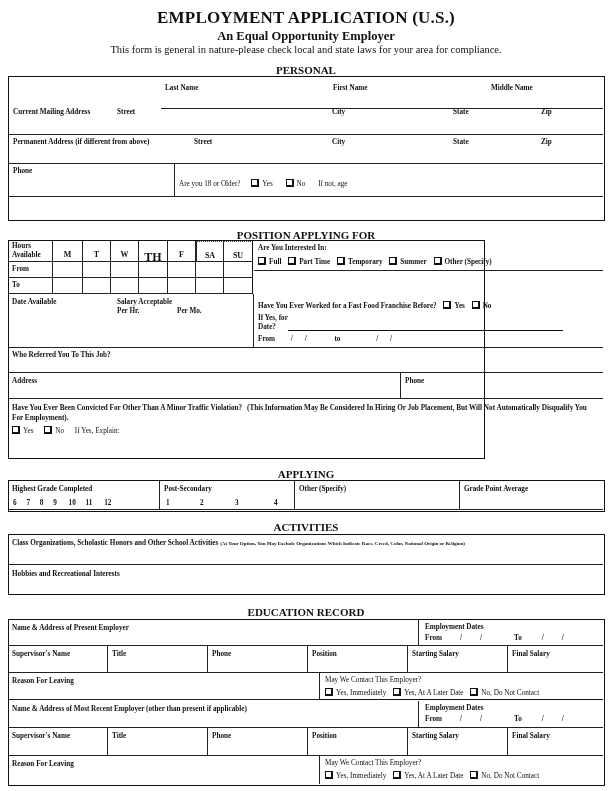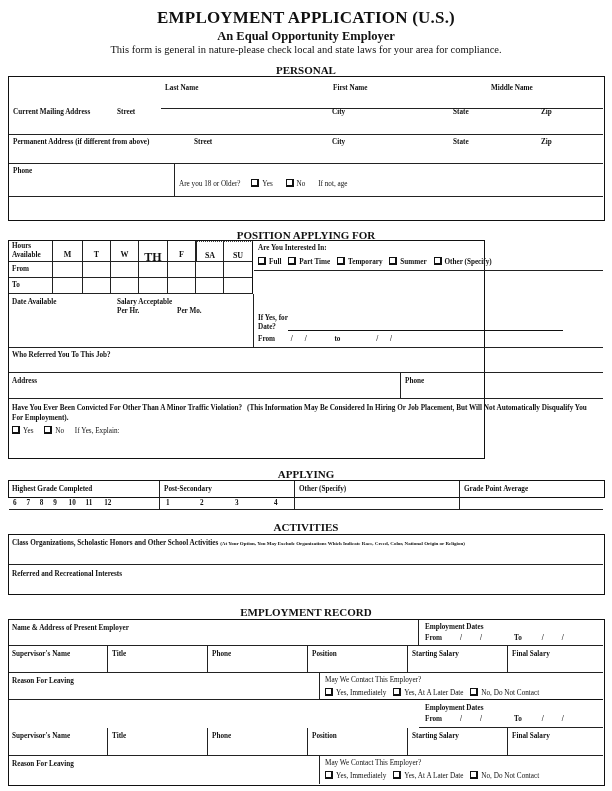--- a/index.html
+++ b/index.html
@@ -112,20 +112,25 @@
     <span class="lbl b" style="left:4px;top:3px">Are You Interested In:</span>
     <div class="row-opt b" style="left:4px;top:16px">
       <span class="o"><span class="chk"></span><span>Full</span></span>
       <span class="o"><span class="chk"></span><span>Part Time</span></span>
       <span class="o"><span class="chk"></span><span>Temporary</span></span>
       <span class="o"><span class="chk"></span><span>Summer</span></span>
       <span class="o"><span class="chk"></span><span>Other (Specify)</span></span>
     </div>
   </div>
   <div class="cell" style="left:245px;top:55px;width:349px;height:52px;border-right:none">
+    <div class="row-opt b" style="left:4px;top:5px">
+      <span class="o">Have You Ever Worked for a Fast Food Franchise Before?</span>
+      <span class="o"><span class="chk"></span><span>Yes</span></span>
+      <span class="o"><span class="chk"></span><span>No</span></span>
+    </div>
     <span class="lbl b" style="left:4px;top:18px">If Yes, for</span>
     <span class="lbl b" style="left:4px;top:27px">Date?</span>
     <div class="hl" style="left:34px;top:27px;width:275px;height:8px"></div>
     <div class="row-opt b" style="left:4px;top:39px">
       <span>From</span>
       <span style="margin-left:14px">/</span>
       <span style="margin-left:10px">/</span>
       <span style="margin-left:26px">to</span>
       <span style="margin-left:34px">/</span>
       <span style="margin-left:10px">/</span>
@@ -150,21 +155,21 @@
     </div>
     <div class="row-opt" style="left:3px;top:27px">
       <span class="o"><span class="chk"></span><span>Yes</span></span>
       <span class="o" style="margin-left:4px"><span class="chk"></span><span>No</span></span>
       <span class="o" style="margin-left:4px">If Yes, Explain:</span>
     </div>
   </div>
 </div>
 
 <div class="abs sec" style="top:468px">APPLYING</div>
-<div class="abs box" style="left:8px;top:480px;width:597px;height:18px">
+<div class="abs box" style="left:8px;top:480px;width:597px;height:32px">
   <div class="cell" style="left:0;top:0;width:151px;height:29px">
     <span class="lbl b" style="left:3px;top:4px">Highest Grade Completed</span>
     <div class="row-opt b" style="left:4px;top:18px;word-spacing:0">
       <span style="margin-right:8px">6</span>
       <span style="margin-right:8px">7</span>
       <span style="margin-right:8px">8</span>
       <span style="margin-right:10px">9</span>
       <span style="margin-right:8px">10</span>
       <span style="margin-right:10px">11</span>
       <span>12</span>
@@ -184,25 +189,25 @@
     <span class="lbl b" style="left:4px;top:4px">Grade Point Average</span>
   </div>
 </div>
 
 <div class="abs sec" style="top:521px">ACTIVITIES</div>
 <div class="abs box" style="left:8px;top:534px;width:597px;height:61px">
   <div class="cell" style="left:0;top:0;width:594px;height:30px;border-right:none">
     <span class="lbl b" style="left:3px;top:4px"><span>Class Organizations, Scholastic Honors and Other School Activities</span> <span style="font-size:5px">(At Your Option, You May Exclude Organizations Which Indicate Race, Creed, Color, National Origin or Religion)</span></span>
   </div>
   <div class="cell" style="left:0;top:30px;width:594px;height:28px;border-right:none;border-bottom:none">
-    <span class="lbl b" style="left:3px;top:5px">Referred and Recreational Interests</span>
-  </div>
-</div>
-
-<div class="abs sec" style="top:606px">EMPLOYMENT RECORD</div>
+    <span class="lbl b" style="left:3px;top:5px">Hobbies and Recreational Interests</span>
+  </div>
+</div>
+
+<div class="abs sec" style="top:606px">EDUCATION RECORD</div>
 <div class="abs box" style="left:8px;top:619px;width:597px;height:167px">
 
   <div class="cell" style="left:0;top:0;width:410px;height:26px">
     <span class="lbl b" style="left:3px;top:4px">Name &amp; Address of Present Employer</span>
   </div>
   <div class="cell" style="left:410px;top:0;width:184px;height:26px;border-right:none">
     <span class="lbl b" style="left:6px;top:3px">Employment Dates</span>
     <div class="row-opt b" style="left:6px;top:14px">
       <span>From</span><span style="margin-left:18px">/</span><span style="margin-left:18px">/</span><span style="margin-left:32px">To</span><span style="margin-left:20px">/</span><span style="margin-left:18px">/</span>
     </div>
@@ -230,20 +235,23 @@
     </div>
   <div class="cell" style="left:311px;top:53px;width:283px;height:27px;border-right:none;border-bottom:1.5px solid #111">
     <span class="lbl" style="left:5px;top:3px">May We Contact This Employer?</span>
     <div class="row-opt" style="left:5px;top:15px">
       <span class="o"><span class="chk"></span><span>Yes, Immediately</span></span>
       <span class="o"><span class="chk"></span><span>Yes, At A Later Date</span></span>
       <span class="o"><span class="chk"></span><span>No, Do Not Contact</span></span>
     </div>
   </div>
 
+  <div class="cell" style="left:0;top:81px;width:410px;height:27px">
+    <span class="lbl b" style="left:3px;top:4px">Name &amp; Address of Most Recent Employer (other than present if applicable)</span>
+  </div>
   <div class="cell" style="left:410px;top:81px;width:184px;height:27px;border-right:none">
     <span class="lbl b" style="left:6px;top:3px">Employment Dates</span>
     <div class="row-opt b" style="left:6px;top:14px">
       <span>From</span><span style="margin-left:18px">/</span><span style="margin-left:18px">/</span><span style="margin-left:32px">To</span><span style="margin-left:20px">/</span><span style="margin-left:18px">/</span>
     </div>
   </div>
   <div class="cell" style="left:0;top:108px;width:99px;height:28px">
       <span class="lbl b" style="left:3px;top:4px">Supervisor's Name</span>
     </div>
   <div class="cell" style="left:99px;top:108px;width:100px;height:28px">

